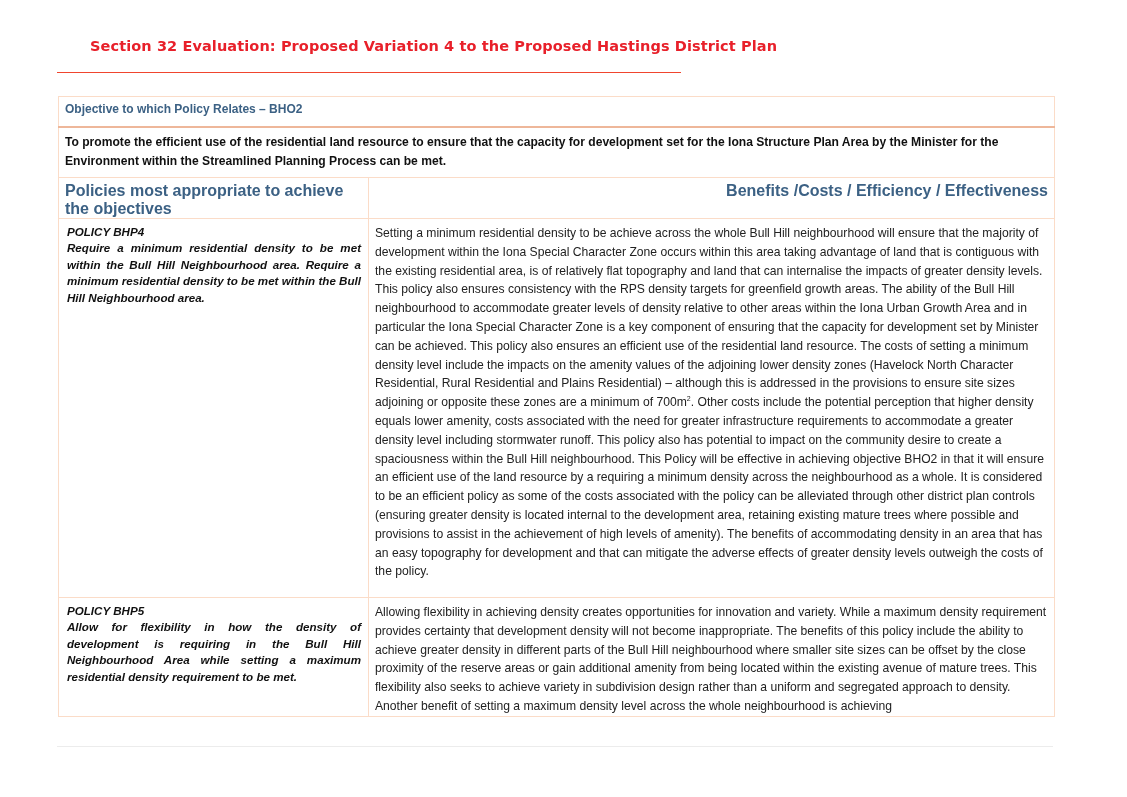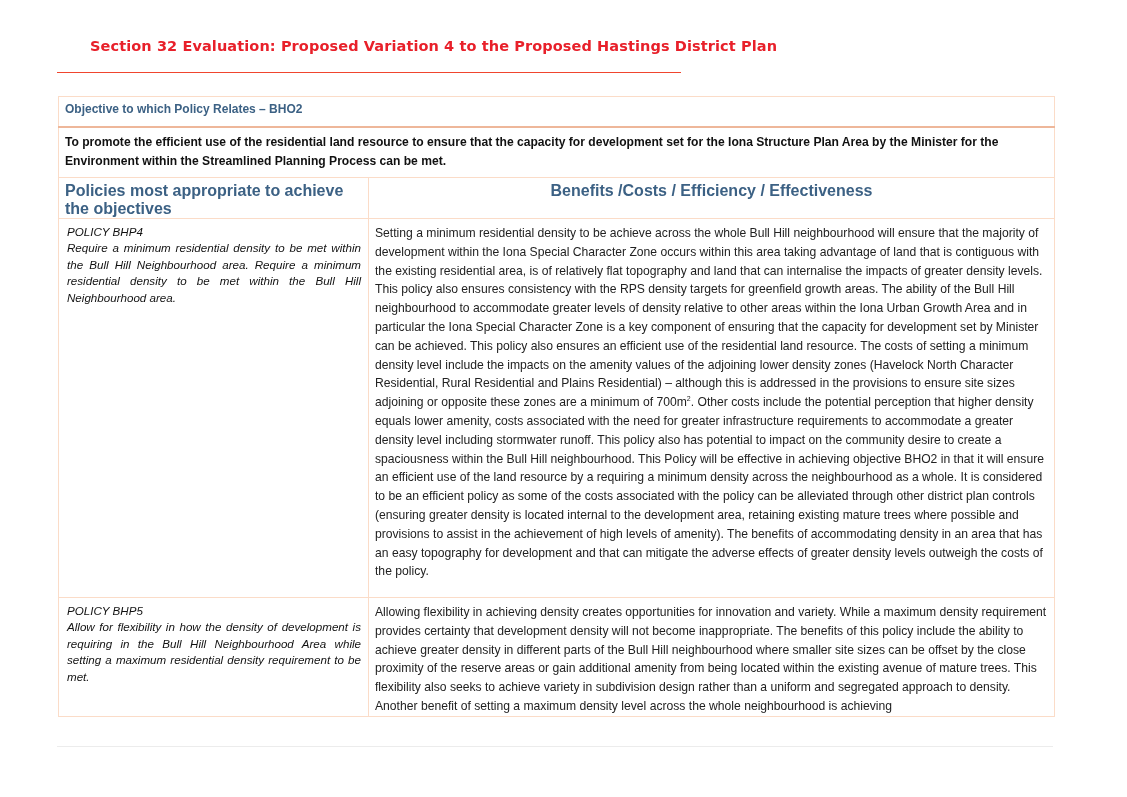--- a/index.html
+++ b/index.html
@@ -69,28 +69,28 @@
     }
     .row-headers td {
       height: 30px;
       padding: 4px 6px 0 6px;
       box-sizing: border-box;
       color: #3c6184;
       font-weight: bold;
       font-size: 16px;
     }
     .row-headers td.hdr-right {
-      text-align: center;
+      text-align: right;
     }
     .col-left { width: 310px; }
     .policy-cell {
       padding: 5px 7px 0 8px !important;
       box-sizing: border-box;
       font-style: italic;
-      font-weight: normal;
+      font-weight: bold;
       font-size: 11.6px;
       line-height: 16.4px;
       color: #111111;
       margin-left: 16px;
     }
     .policy-name {
       display: block;
     }
     .policy-desc {
       display: block;

